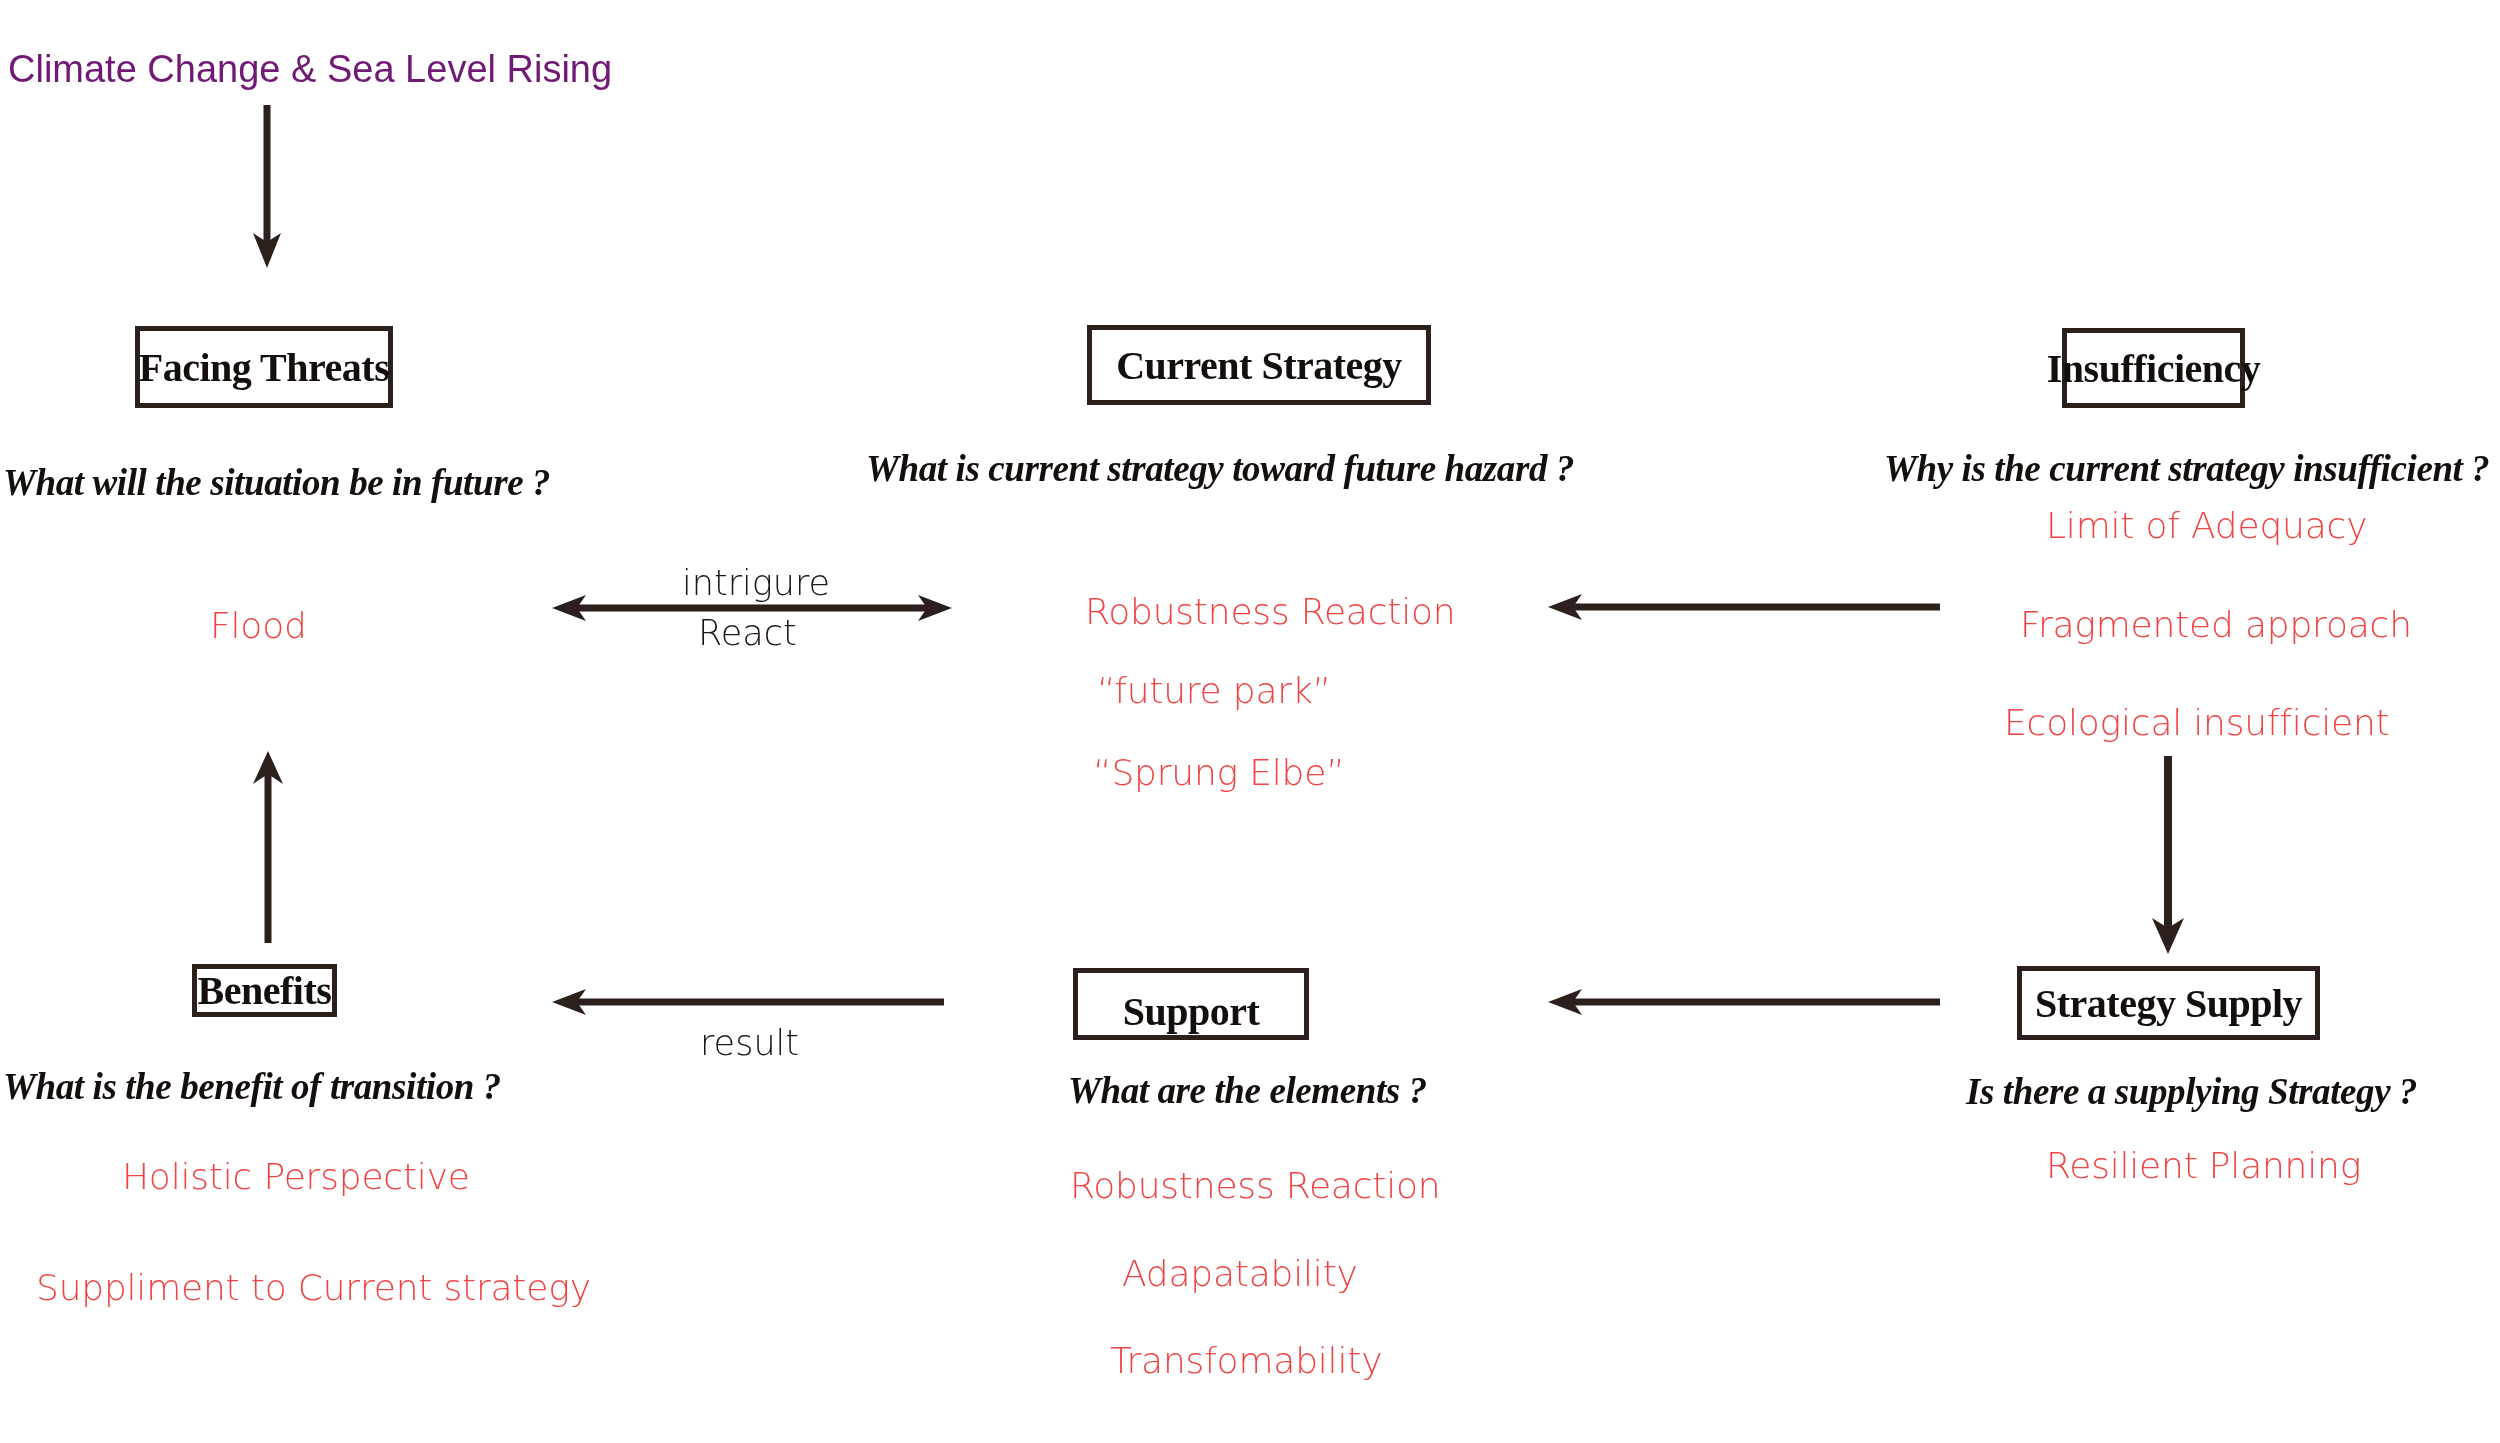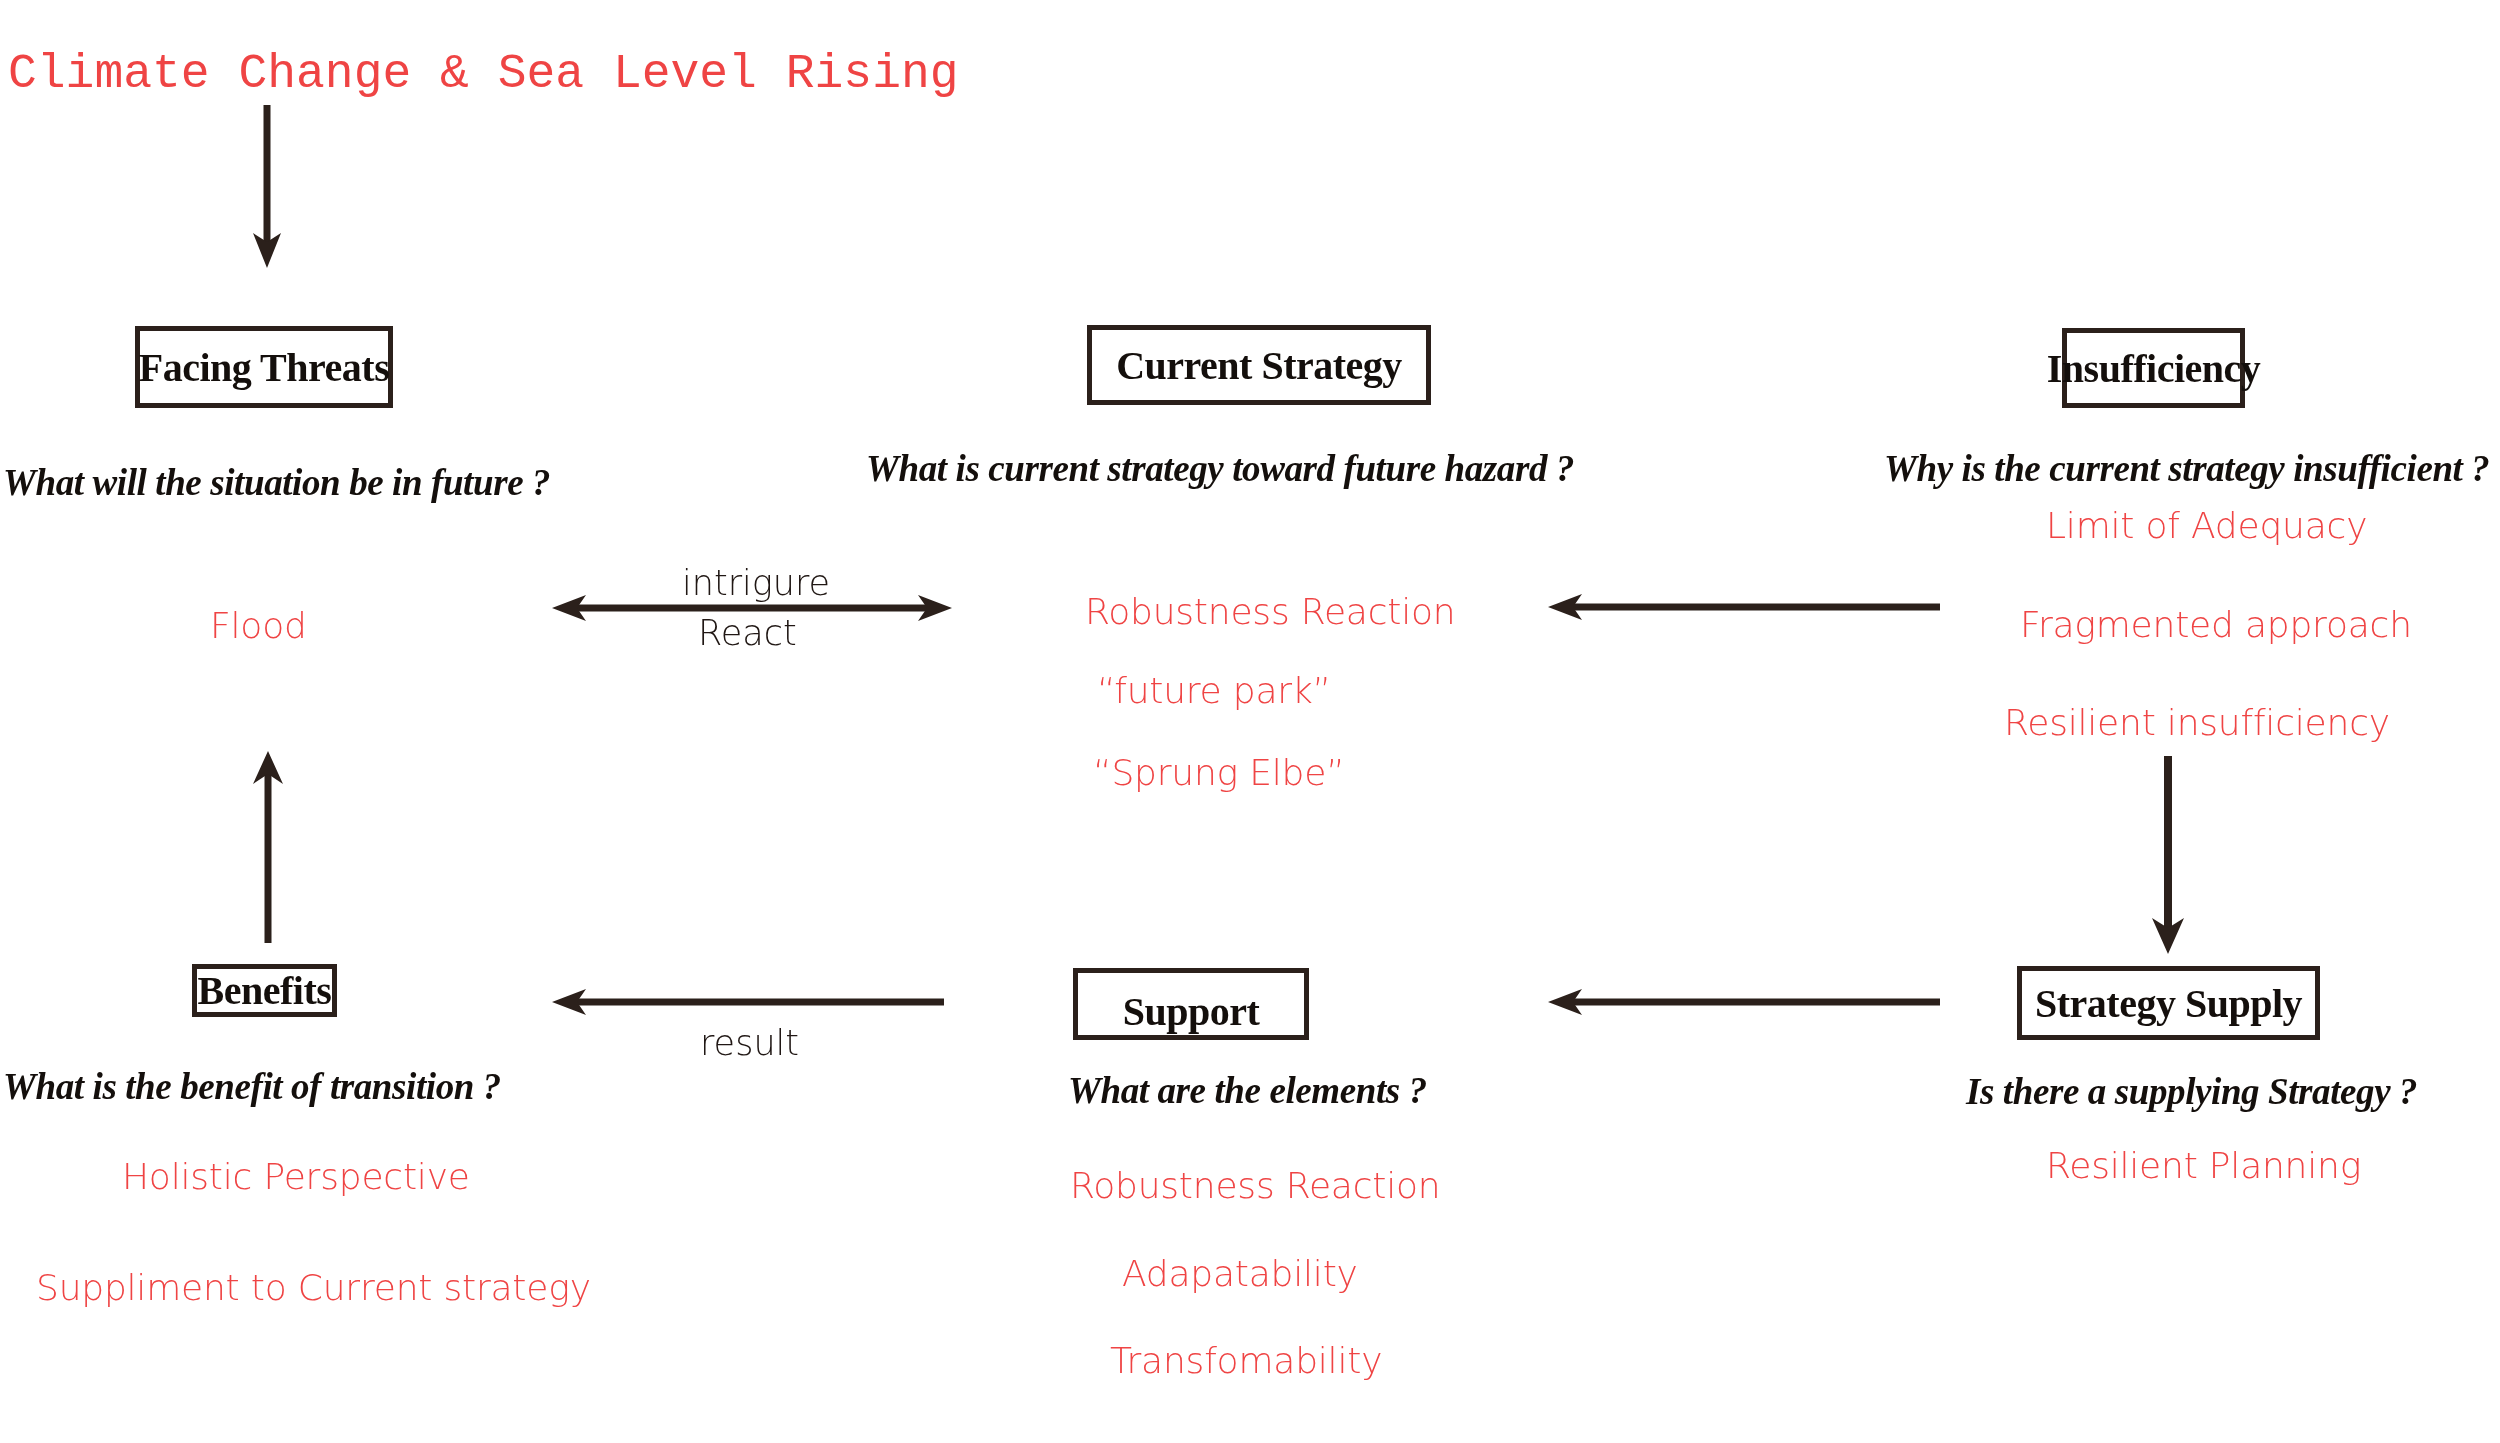--- a/index.html
+++ b/index.html
@@ -23,24 +23,24 @@
     color: #1a1310;
   }
   .plain {
     font-family: "DejaVu Sans", sans-serif;
     font-weight: 300;
     font-size: 36px;
     letter-spacing: -0.2px;
     color: #ef4444;
   }
   .headline {
-    font-family: Liberation Mono, monospace;
+    font-family: Liberation Sans, sans-serif;
     font-weight: 300;
-    font-size: 48px;
-    color: #ef4444;
+    font-size: 38px;
+    color: #701a75;
   }
   .question {
     font-family: "Liberation Serif", serif;
     font-weight: bold;
     font-style: italic;
     font-size: 37px;
     color: #140f0c;
     letter-spacing: -0.4px;
   }
   .node-box {
@@ -109,21 +109,21 @@
   <div class="txt question" style="left:1884px; top:450px;">Why is the current strategy insufficient ?</div>
 
   <div class="txt plain" style="left:210px; top:608px;">Flood</div>
 
   <div class="txt plain" style="left:1085px; top:594px;">Robustness Reaction</div>
   <div class="txt plain" style="left:1097px; top:673px;">“future park”</div>
   <div class="txt plain" style="left:1093px; top:755px;">“Sprung Elbe”</div>
 
   <div class="txt plain" style="left:2046px; top:508px;">Limit of Adequacy</div>
   <div class="txt plain" style="left:2020px; top:607px;">Fragmented approach</div>
-  <div class="txt plain" style="left:2004px; top:705px;">Resilient insufficiency</div>
+  <div class="txt plain" style="left:2004px; top:705px;">Ecological insufficient</div>
 
   <div class="arrow" style="left:552px; top:592px;">
     <svg width="400" height="32" viewBox="0 0 400 32">
       <line x1="22" y1="16" x2="378" y2="16" stroke="#2b201b" stroke-width="7"></line>
       <polygon points="0,16 34,3 25,16 34,29" fill="#2b201b"></polygon>
       <polygon points="400,16 366,3 375,16 366,29" fill="#2b201b"></polygon>
     </svg>
   </div>
   <div class="arrow-label" style="left:682px; top:563px;">intrigure</div>
   <div class="arrow-label" style="left:698px; top:613px;">React</div>

